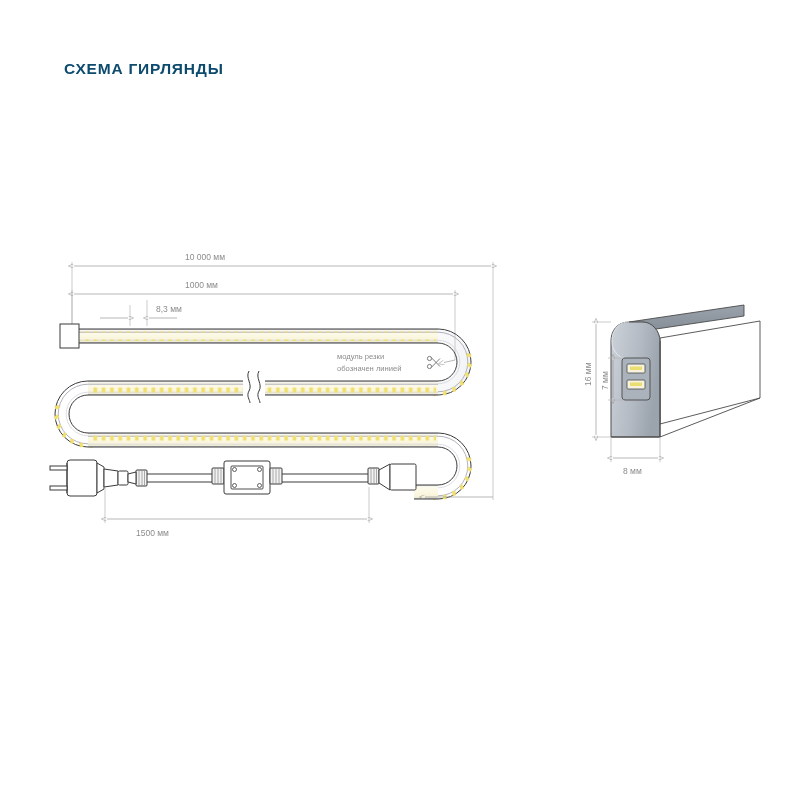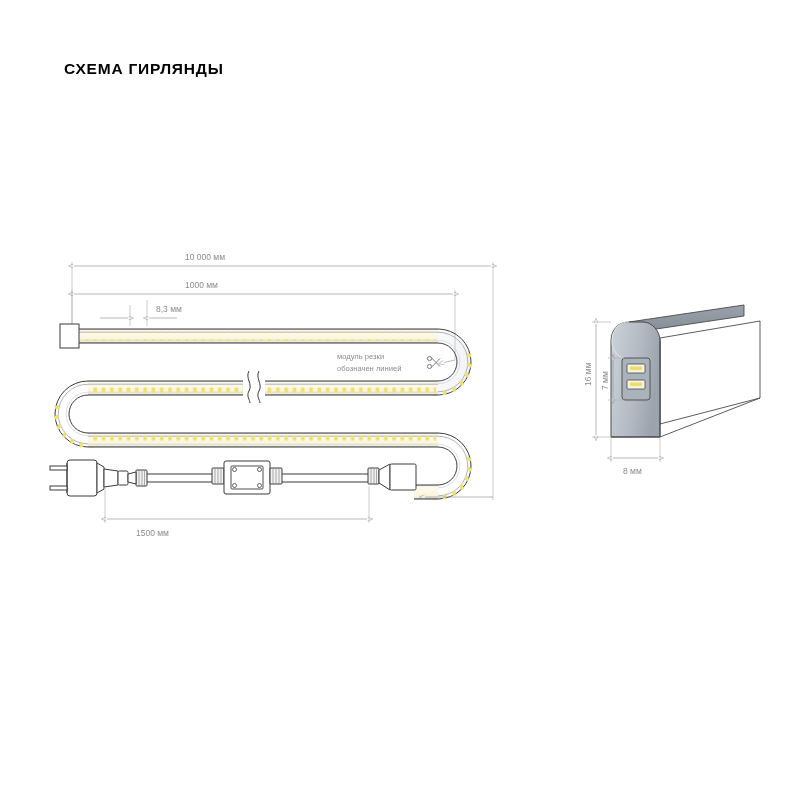--- a/index.html
+++ b/index.html
@@ -19,21 +19,21 @@
     inset: 0;
     background: #ffffff;
   }
   .page-title {
     position: absolute;
     left: 64px;
     top: 60px;
     font-size: 15.5px;
     font-weight: bold;
     letter-spacing: 0.8px;
-    color: #000000;
+    color: #0c4a6e;
     font-family: "Liberation Sans", sans-serif;
     white-space: nowrap;
   }
   .diagram-layer {
     position: absolute;
     left: 0;
     top: 0;
     width: 800px;
     height: 800px;
   }

